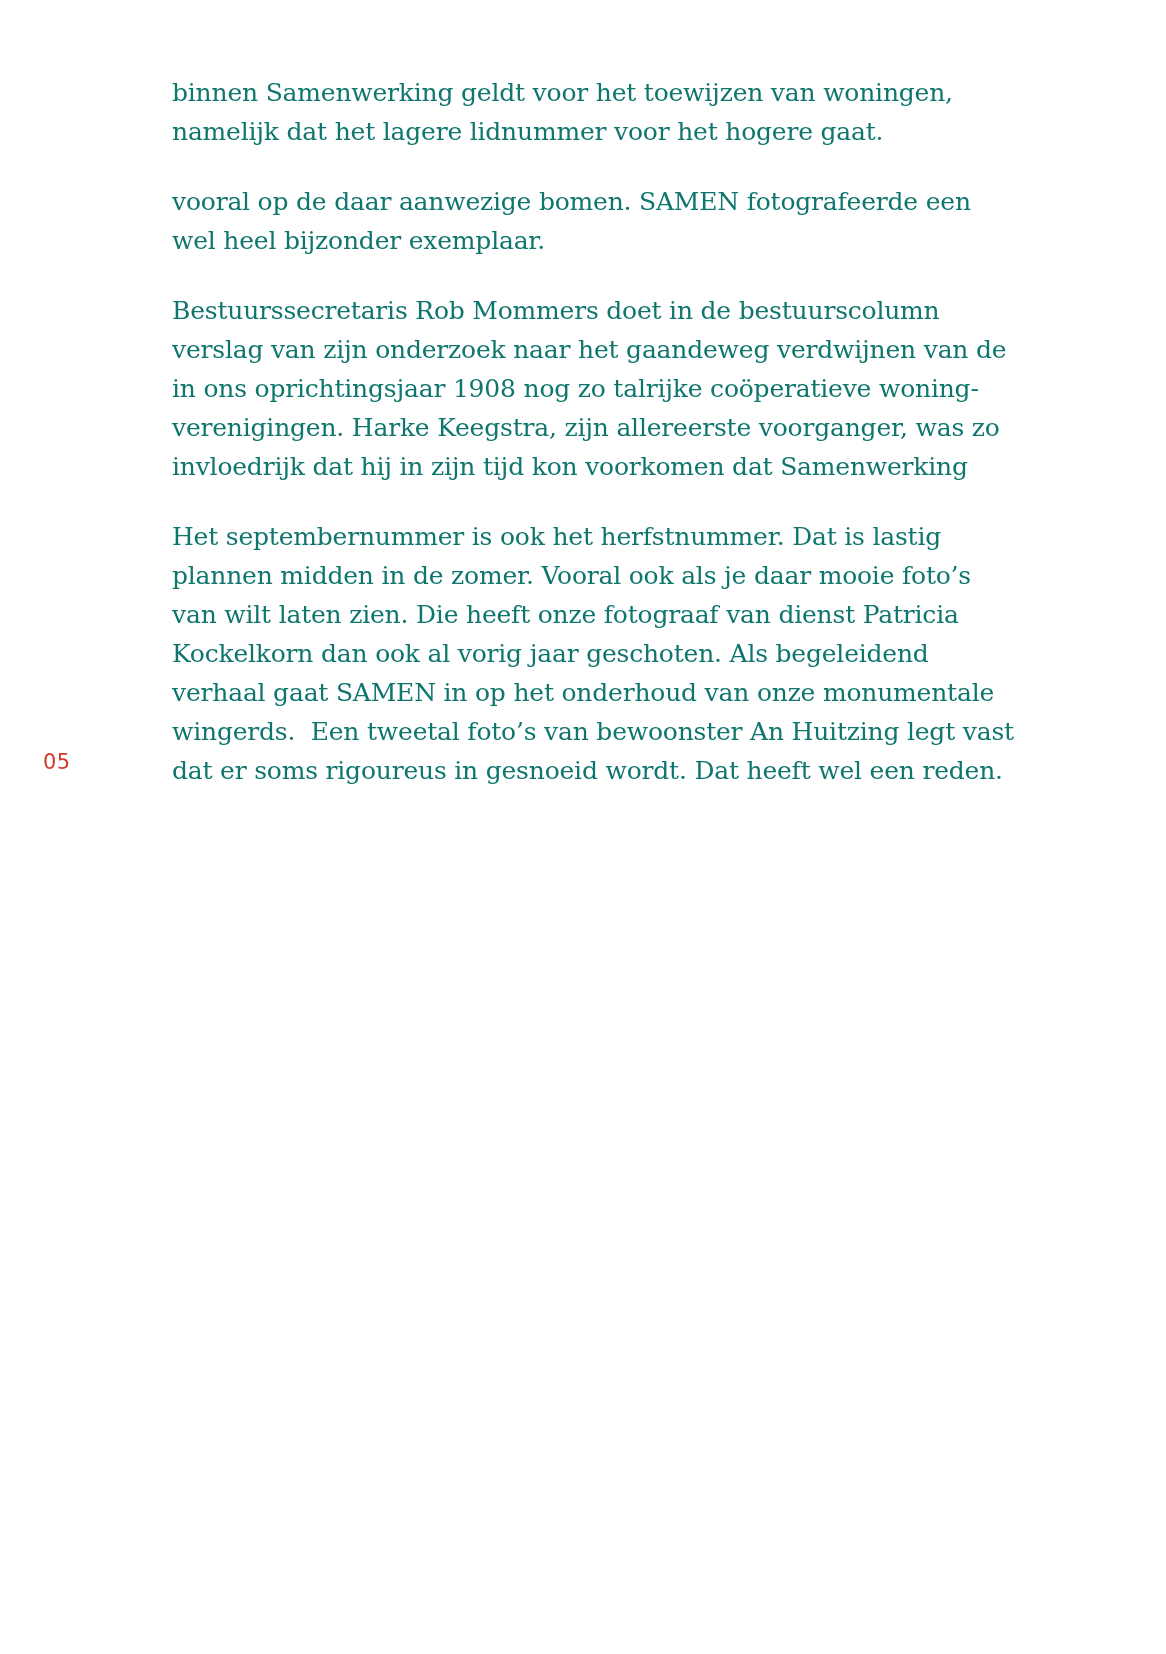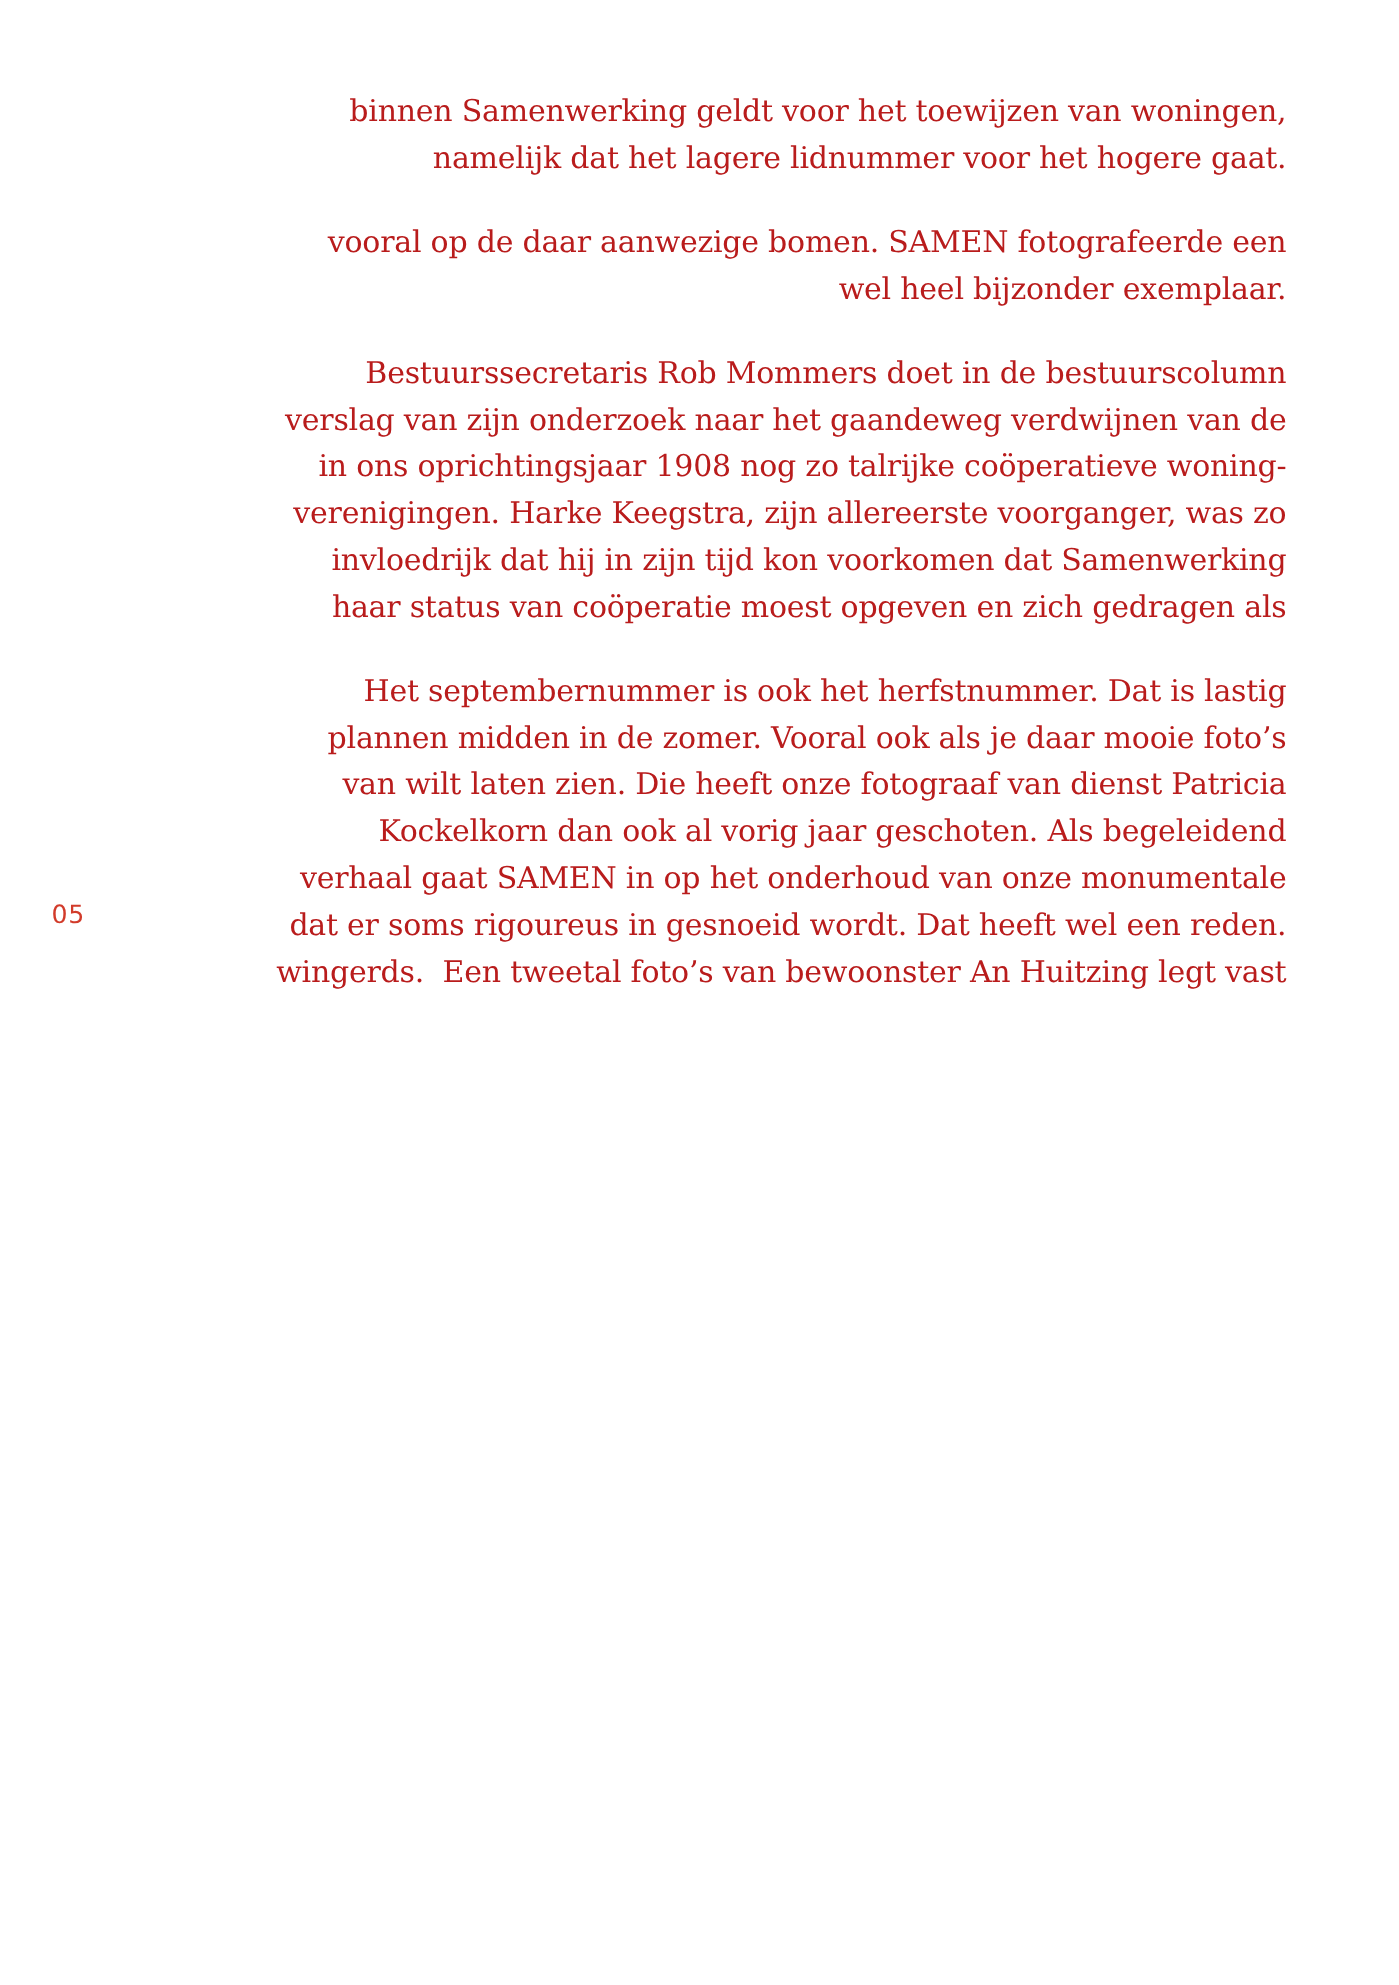--- a/index.html
+++ b/index.html
@@ -35,24 +35,23 @@
     top: 73px;
     width: 900px;
   }
   .paragraph {
     margin: 0 0 31px 0;
     padding: 0;
   }
   .line {
     font-size: 25px;
     line-height: 39px;
-    color: #b91c1c;
+    color: #0f766e;
     white-space: pre;
     letter-spacing: -0.2px;
-    text-align: right;
   }
 </style>
 </head>
 <body>
 
 <div class="page">
 
   <span class="page-number">05</span>
 
   <div class="text-block">
@@ -66,28 +65,27 @@
       <div class="line">vooral op de daar aanwezige bomen. SAMEN fotografeerde een</div>
       <div class="line">wel heel bijzonder exemplaar.</div>
     </div>
 
     <div class="paragraph">
       <div class="line">Bestuurssecretaris Rob Mommers doet in de bestuurscolumn</div>
       <div class="line">verslag van zijn onderzoek naar het gaandeweg verdwijnen van de</div>
       <div class="line">in ons oprichtingsjaar 1908 nog zo talrijke coöperatieve woning-</div>
       <div class="line">verenigingen. Harke Keegstra, zijn allereerste voorganger, was zo</div>
       <div class="line">invloedrijk dat hij in zijn tijd kon voorkomen dat Samenwerking</div>
-      <div class="line">haar status van coöperatie moest opgeven en zich gedragen als</div>
     </div>
 
     <div class="paragraph">
       <div class="line">Het septembernummer is ook het herfstnummer. Dat is lastig</div>
       <div class="line">plannen midden in de zomer. Vooral ook als je daar mooie foto’s</div>
       <div class="line">van wilt laten zien. Die heeft onze fotograaf van dienst Patricia</div>
       <div class="line">Kockelkorn dan ook al vorig jaar geschoten. Als begeleidend</div>
       <div class="line">verhaal gaat SAMEN in op het onderhoud van onze monumentale</div>
+      <div class="line">wingerds.  Een tweetal foto’s van bewoonster An Huitzing legt vast</div>
       <div class="line">dat er soms rigoureus in gesnoeid wordt. Dat heeft wel een reden.</div>
-      <div class="line">wingerds.  Een tweetal foto’s van bewoonster An Huitzing legt vast</div>
     </div>
 
 
   </div>
 </div>
 
 </body></html>

